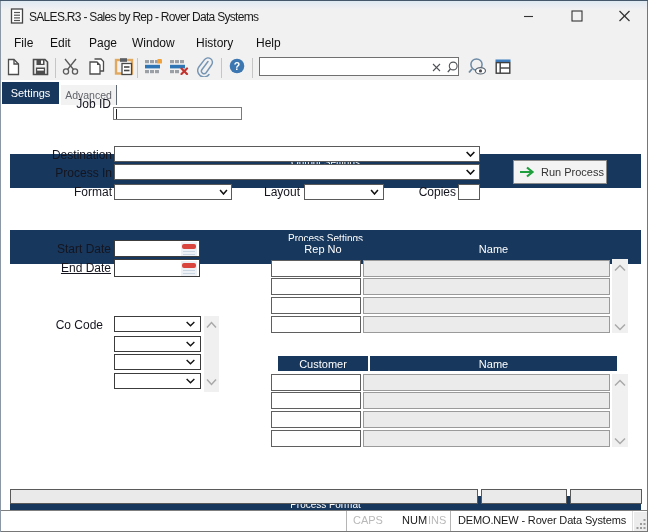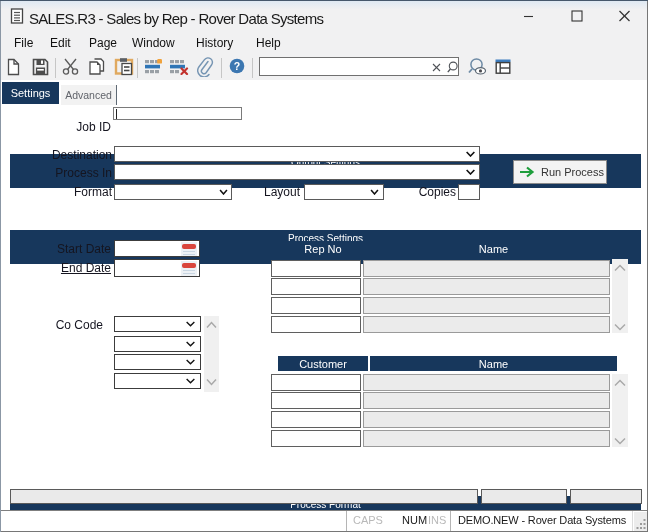--- a/index.html
+++ b/index.html
@@ -1,20 +1,20 @@
 <!DOCTYPE html>
 <html><head>
 <meta charset="utf-8">
 <style>
   html,body{margin:0;padding:0;}
   body{width:648px;height:532px;overflow:hidden;font-family:"Liberation Sans",sans-serif;}
   .win{position:absolute;left:0;top:0;width:648px;height:532px;background:#fff;}
   .abs{position:absolute;}
   .titlebar{left:1px;top:1px;width:646px;height:29px;background:linear-gradient(#dfe9f3,#f1f1f2 30%);}
-  .title-txt{left:29px;top:10px;font-size:15px;letter-spacing:-0.7px;color:#1a1a1a;white-space:nowrap;}
+  .title-txt{left:29px;top:10px;font-size:12px;letter-spacing:-0.7px;color:#1a1a1a;white-space:nowrap;}
   .menubar{left:1px;top:30px;width:646px;height:24px;background:#f1f1f2;}
   .menu-item{position:absolute;top:5px;font-size:12px;color:#111;}
   .toolbar{left:1px;top:54px;width:646px;height:26px;background:#f1f1f2;}
   .tabrow{left:1px;top:80px;width:646px;height:25px;background:#fff;}
   .content{left:1px;top:105px;width:646px;height:404px;background:#fff;}
   .sep{position:absolute;top:4px;width:1px;height:20px;background:#c6c6c6;}
   .navybar{position:absolute;left:10px;width:631px;height:34px;background:#17375c;color:#fff;font-size:10px;text-align:center;line-height:18px;margin-top:28px;}
   .lbl{position:absolute;font-size:12px;color:#151520;text-align:right;white-space:nowrap;}
   .field{position:absolute;background:#fff;border:1px solid #5a5a5a;box-sizing:border-box;}
   .gfield{position:absolute;background:#eaeaea;border:1px solid #5a5a5a;box-sizing:border-box;}
@@ -169,21 +169,21 @@
       <line x1="5.2" y1="9" x2="14.8" y2="9" stroke="#3f3f3f" stroke-width="1.4"></line>
     </svg>
   </div>
 
   <div class="abs tabrow"></div>
   <div class="abs" style="left:2px;top:82px;width:57px;height:22px;background:#17375c;color:#fff;font-size:11px;text-align:center;line-height:23px;">Settings</div>
   <div class="abs" style="left:61px;top:85px;width:56px;height:20px;background:#f2f2f2;border-right:1.5px solid #5f6a75;box-sizing:border-box;color:#61646b;font-size:10.5px;text-align:center;line-height:20px;">Advanced</div>
 
   <div class="abs content"></div>
 
-  <div class="lbl" style="left:0px;top:120px;width:111px;">Job ID</div>
+  <div class="lbl" style="left:0px;top:97px;width:111px;">Job ID</div>
   <div class="field" style="left:113px;top:107px;width:129px;height:13px;border:1px solid #7a7a7a;"></div>
   <div class="abs" style="left:116px;top:109px;width:1px;height:10px;background:#222;"></div>
 
   <div class="navybar" style="top:126px;">Output Settings</div>
 
   <div class="lbl" style="left:0px;top:148px;width:112px;">Destination</div>
   <div class="field" style="left:114px;top:146px;width:366px;height:16px;"></div>
   <svg class="combo-arrow" style="left:465px;top:151px" width="11" height="7" viewBox="0 0 11 7">
       <path d="M1 1.2 L5.5 5.8 L10 1.2" fill="none" stroke="#111" stroke-width="1.9"></path>
     </svg>

